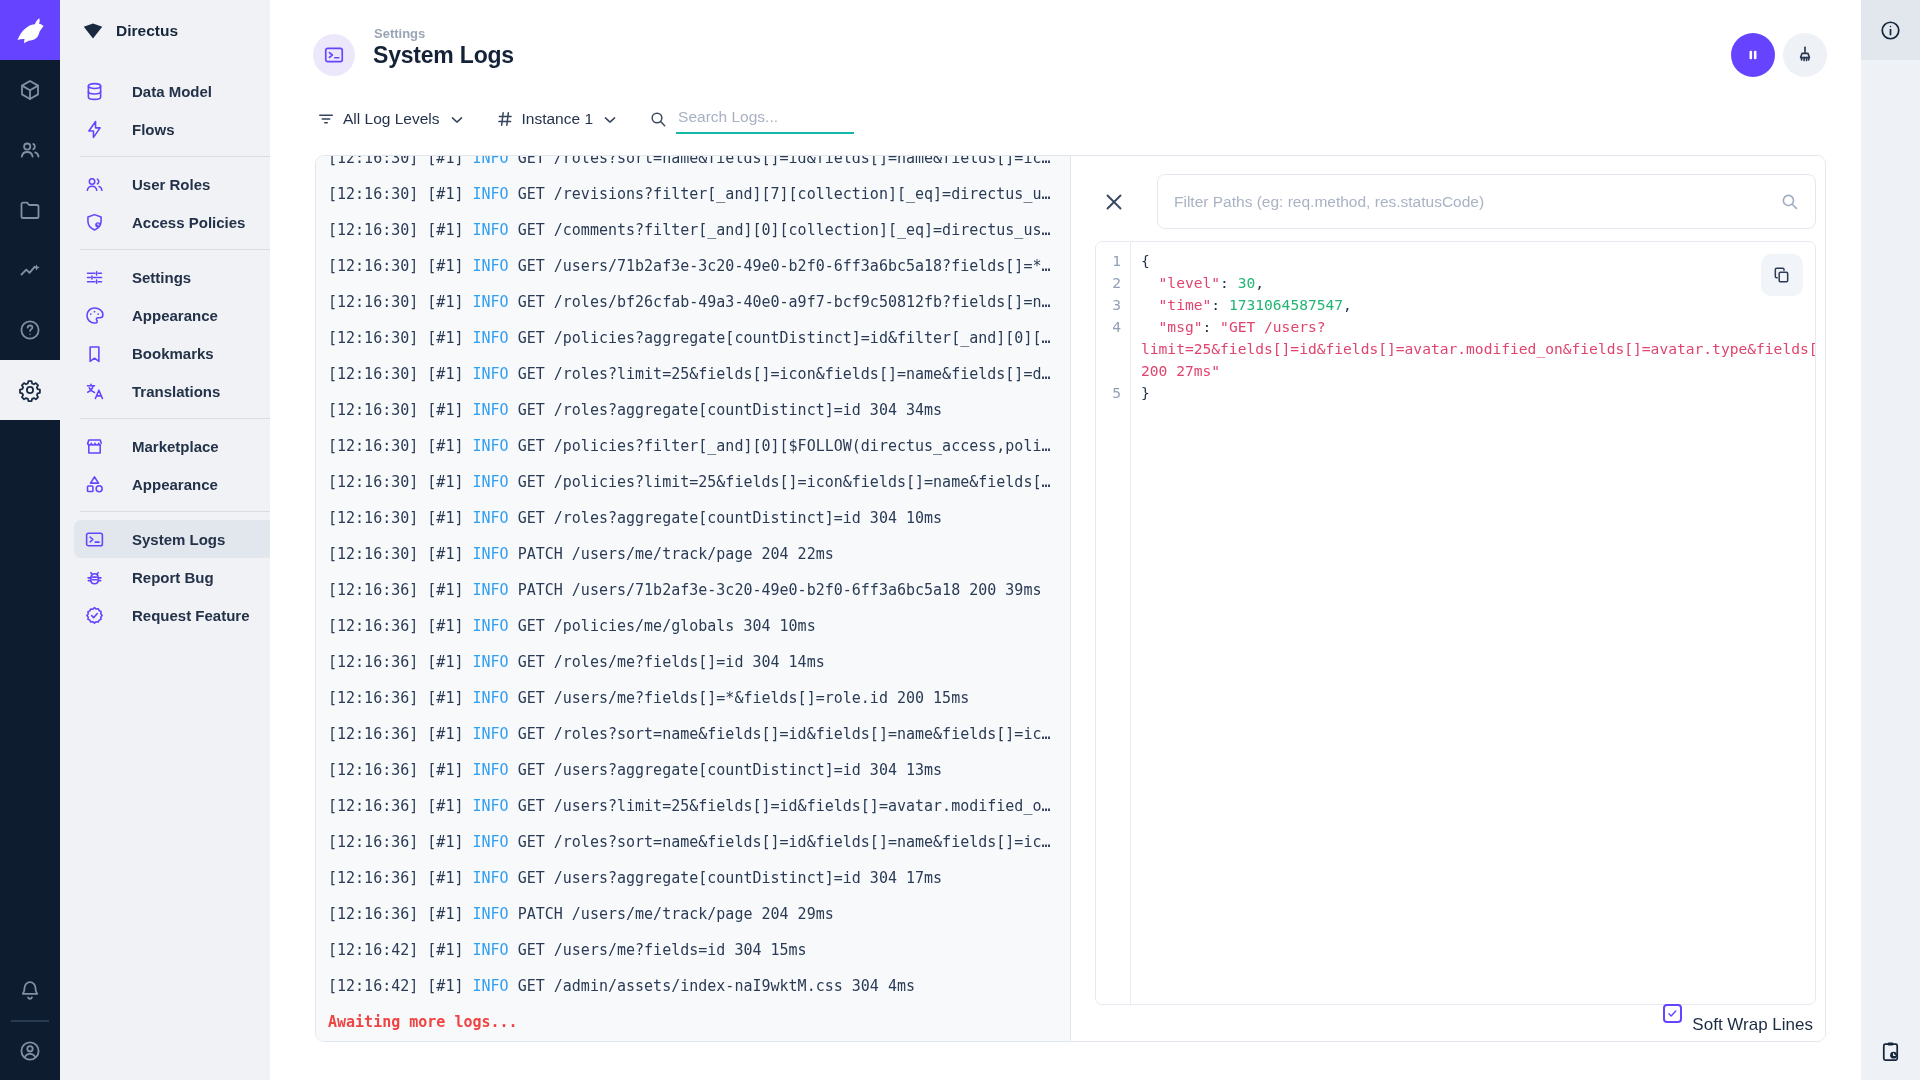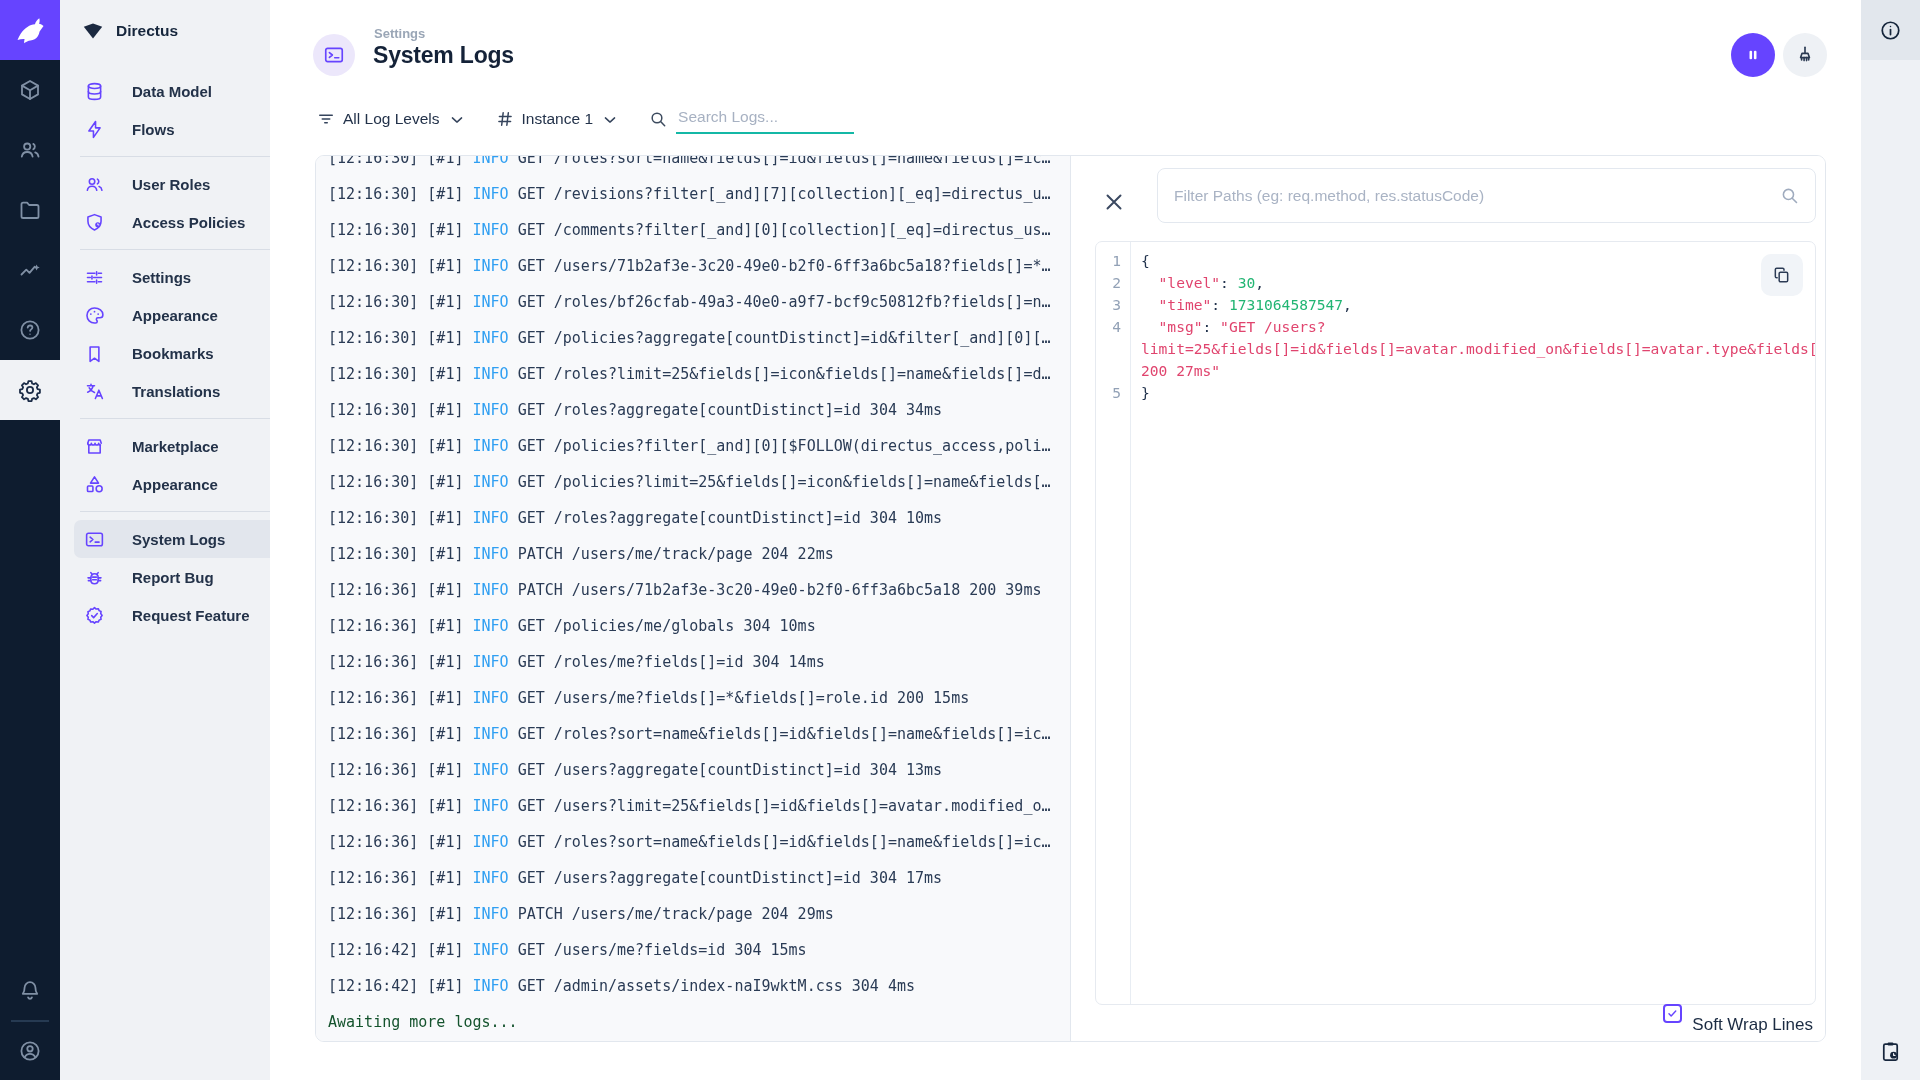--- a/index.html
+++ b/index.html
@@ -59,27 +59,27 @@
   .tb-search input::placeholder{color:#a7b1c2;}
 
   
   .container{position:absolute;left:45px;top:155px;width:1511px;height:887px;
     border:1.5px solid #e2e7ee;border-radius:9px;display:flex;overflow:hidden;background:#fff;}
   .log-pane{width:755px;flex:none;background:#f8f9fb;border-right:1.5px solid #e2e7ee;overflow:hidden;}
   .log-scroll{margin-top:-16px;padding:0 12px;}
   .log-row{font-family:"DejaVu Sans Mono",monospace;font-size:15px;line-height:36px;height:36px;
     white-space:nowrap;overflow:hidden;color:#2a3b55;cursor:pointer;}
   .ll{color:#2f9ff2;}
-  .awaiting{font-family:"DejaVu Sans Mono",monospace;font-size:15px;line-height:36px;color:#14532d;}
+  .awaiting{font-family:"DejaVu Sans Mono",monospace;font-size:15px;line-height:36px;color:#ef4444;font-weight:bold;}
 
   
   .detail-pane{flex:1;position:relative;background:#fff;}
   .close-btn{position:absolute;left:30px;top:33px;width:26px;height:26px;color:#3a4860;cursor:pointer;}
   .close-btn svg{width:26px;height:26px;}
-  .filter-input-wrap{position:absolute;left:86px;top:12px;width:659px;height:55px;}
+  .filter-input-wrap{position:absolute;left:86px;top:18px;width:659px;height:55px;}
   .filter-input-wrap input{width:100%;height:100%;border:1.5px solid #e3e8ef;border-radius:8px;
     padding:0 48px 0 16px;font-size:15.5px;color:#23324a;outline:none;font-family:"Liberation Sans",sans-serif;}
   .filter-input-wrap input::placeholder{color:#a9b3c4;}
   .filter-input-wrap .search-ic{position:absolute;right:16px;top:17px;width:21px;height:21px;color:#9fabbe;}
 
   .code-block{position:absolute;left:24px;top:85px;width:721px;height:764px;
     border:1.5px solid #e6eaf0;border-radius:7px;overflow:hidden;background:#fff;}
   .code-block::before{content:"";position:absolute;left:34px;top:0;bottom:0;border-left:1.5px solid #e8edf3;}
   .code-lines{position:relative;padding-top:8px;font-family:"DejaVu Sans Mono",monospace;
     font-size:14.6px;line-height:22px;}

